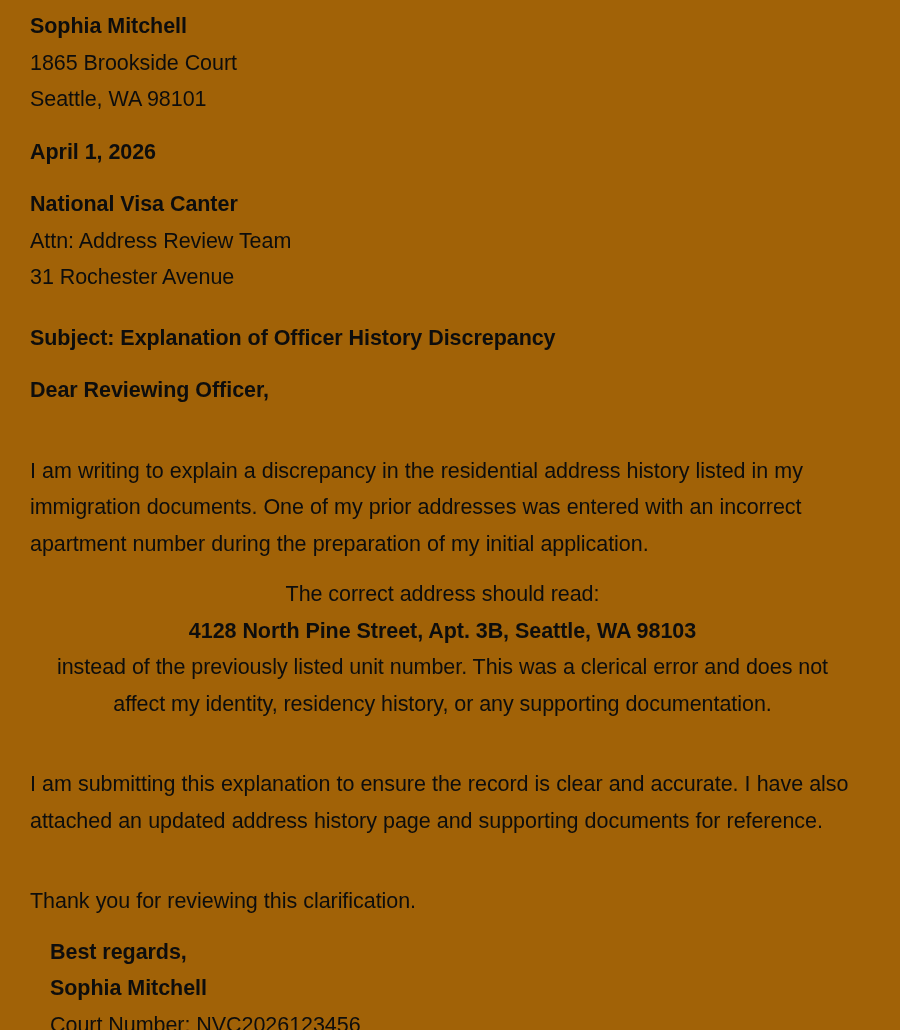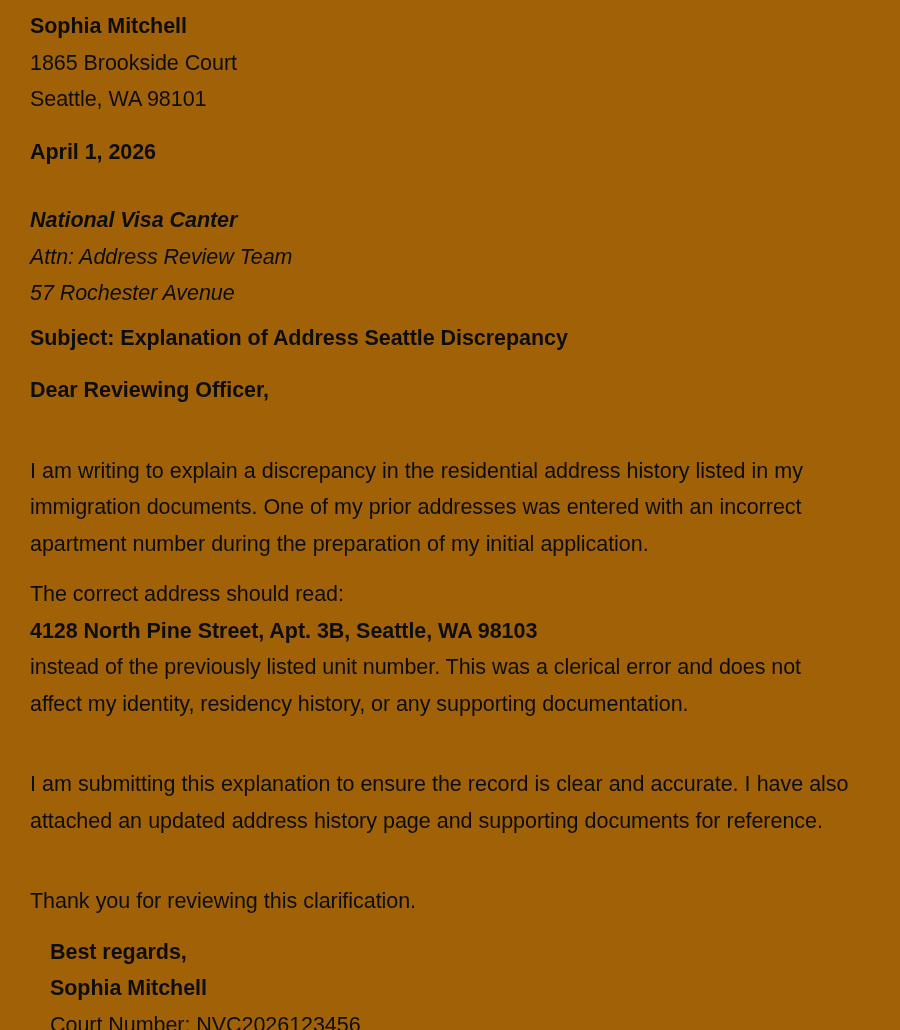--- a/index.html
+++ b/index.html
@@ -44,51 +44,51 @@
     line-height: 36.5px;
     letter-spacing: -0.05px;
     text-align: left;
     margin: 0;
     word-spacing: 0.2px;
   }
   .block-tight .line {
     margin: 0;
   }
   .sender-block { margin-bottom: 16px; }
-  .date-block { margin-bottom: 32px; }
-  .recipient-block { margin-bottom: 8px; font-style: italic; }
+  .date-block { margin-bottom: 16px; }
+  .recipient-block { margin-bottom: 24px; }
   .subject-block { margin-bottom: 16px; }
   .salutation-block { margin-bottom: 1px; }
   .body-para { margin-bottom: 14px; margin-top: 44px; }
-  .address-block { margin-bottom: 14px; }
+  .address-block { margin-bottom: 14px; text-align: center; }
   .closing-block { margin-bottom: 0; margin-left: 20px; }
 </style>
 </head>
 <body>
 
 <div class="page">
 
   <div class="block sender-block block-tight">
     <span class="line bold">Sophia Mitchell</span>
     <span class="line">1865 Brookside Court</span>
     <span class="line">Seattle, WA 98101</span>
   </div>
 
   <div class="block date-block">
     <span class="line bold">April 1, 2026</span>
   </div>
 
   <div class="block recipient-block block-tight">
     <span class="line bold">National Visa Canter</span>
     <span class="line">Attn: Address Review Team</span>
-    <span class="line">57 Rochester Avenue</span>
+    <span class="line">31 Rochester Avenue</span>
   </div>
 
   <div class="block subject-block">
-    <span class="line bold">Subject: Explanation of Address Seattle Discrepancy</span>
+    <span class="line bold">Subject: Explanation of Officer History Discrepancy</span>
   </div>
 
   <div class="block salutation-block">
     <span class="line bold">Dear Reviewing Officer,</span>
   </div>
 
   <p class="para body-para">I am writing to explain a discrepancy in the residential address history listed in my immigration documents. One of my prior addresses was entered with an incorrect apartment number during the preparation of my initial application.</p>
 
   <div class="block address-block block-tight">
     <span class="line">The correct address should read:</span>

